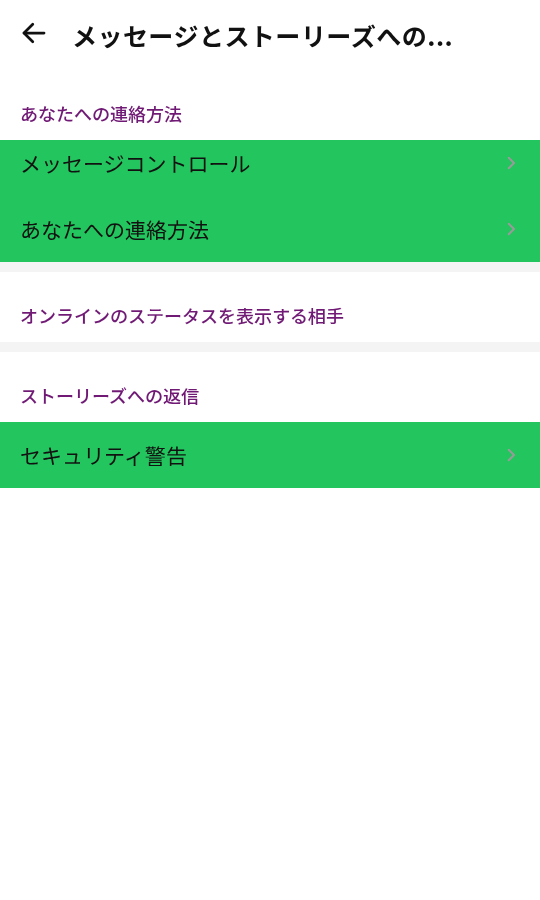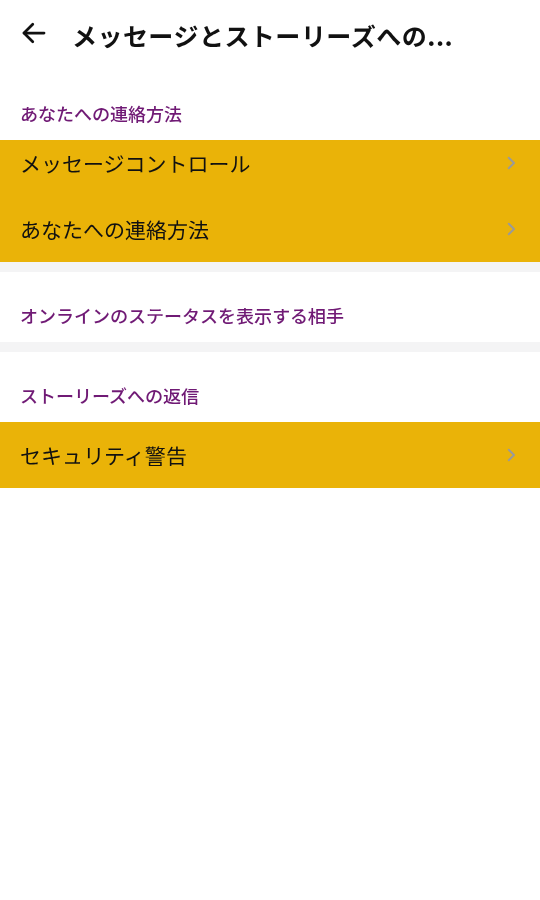--- a/index.html
+++ b/index.html
@@ -49,21 +49,21 @@
     font-weight: 500;
   }
   .row {
     display: flex;
     align-items: center;
     justify-content: space-between;
     padding: 18px 20px;
     font-size: 21px;
     color: #111;
     font-weight: 400;
-    background: #eab308;
+    background: #22c55e;
     gap: 16px;
   }
   .row .chev { flex: 0 0 auto; margin-left: 12px; }
   .chev svg { width: 18px; height: 18px; display: block; }
   .divider {
     height: 10px;
     background: #f4f4f5;
     width: 100%;
   }
   .highlight-wrap {

